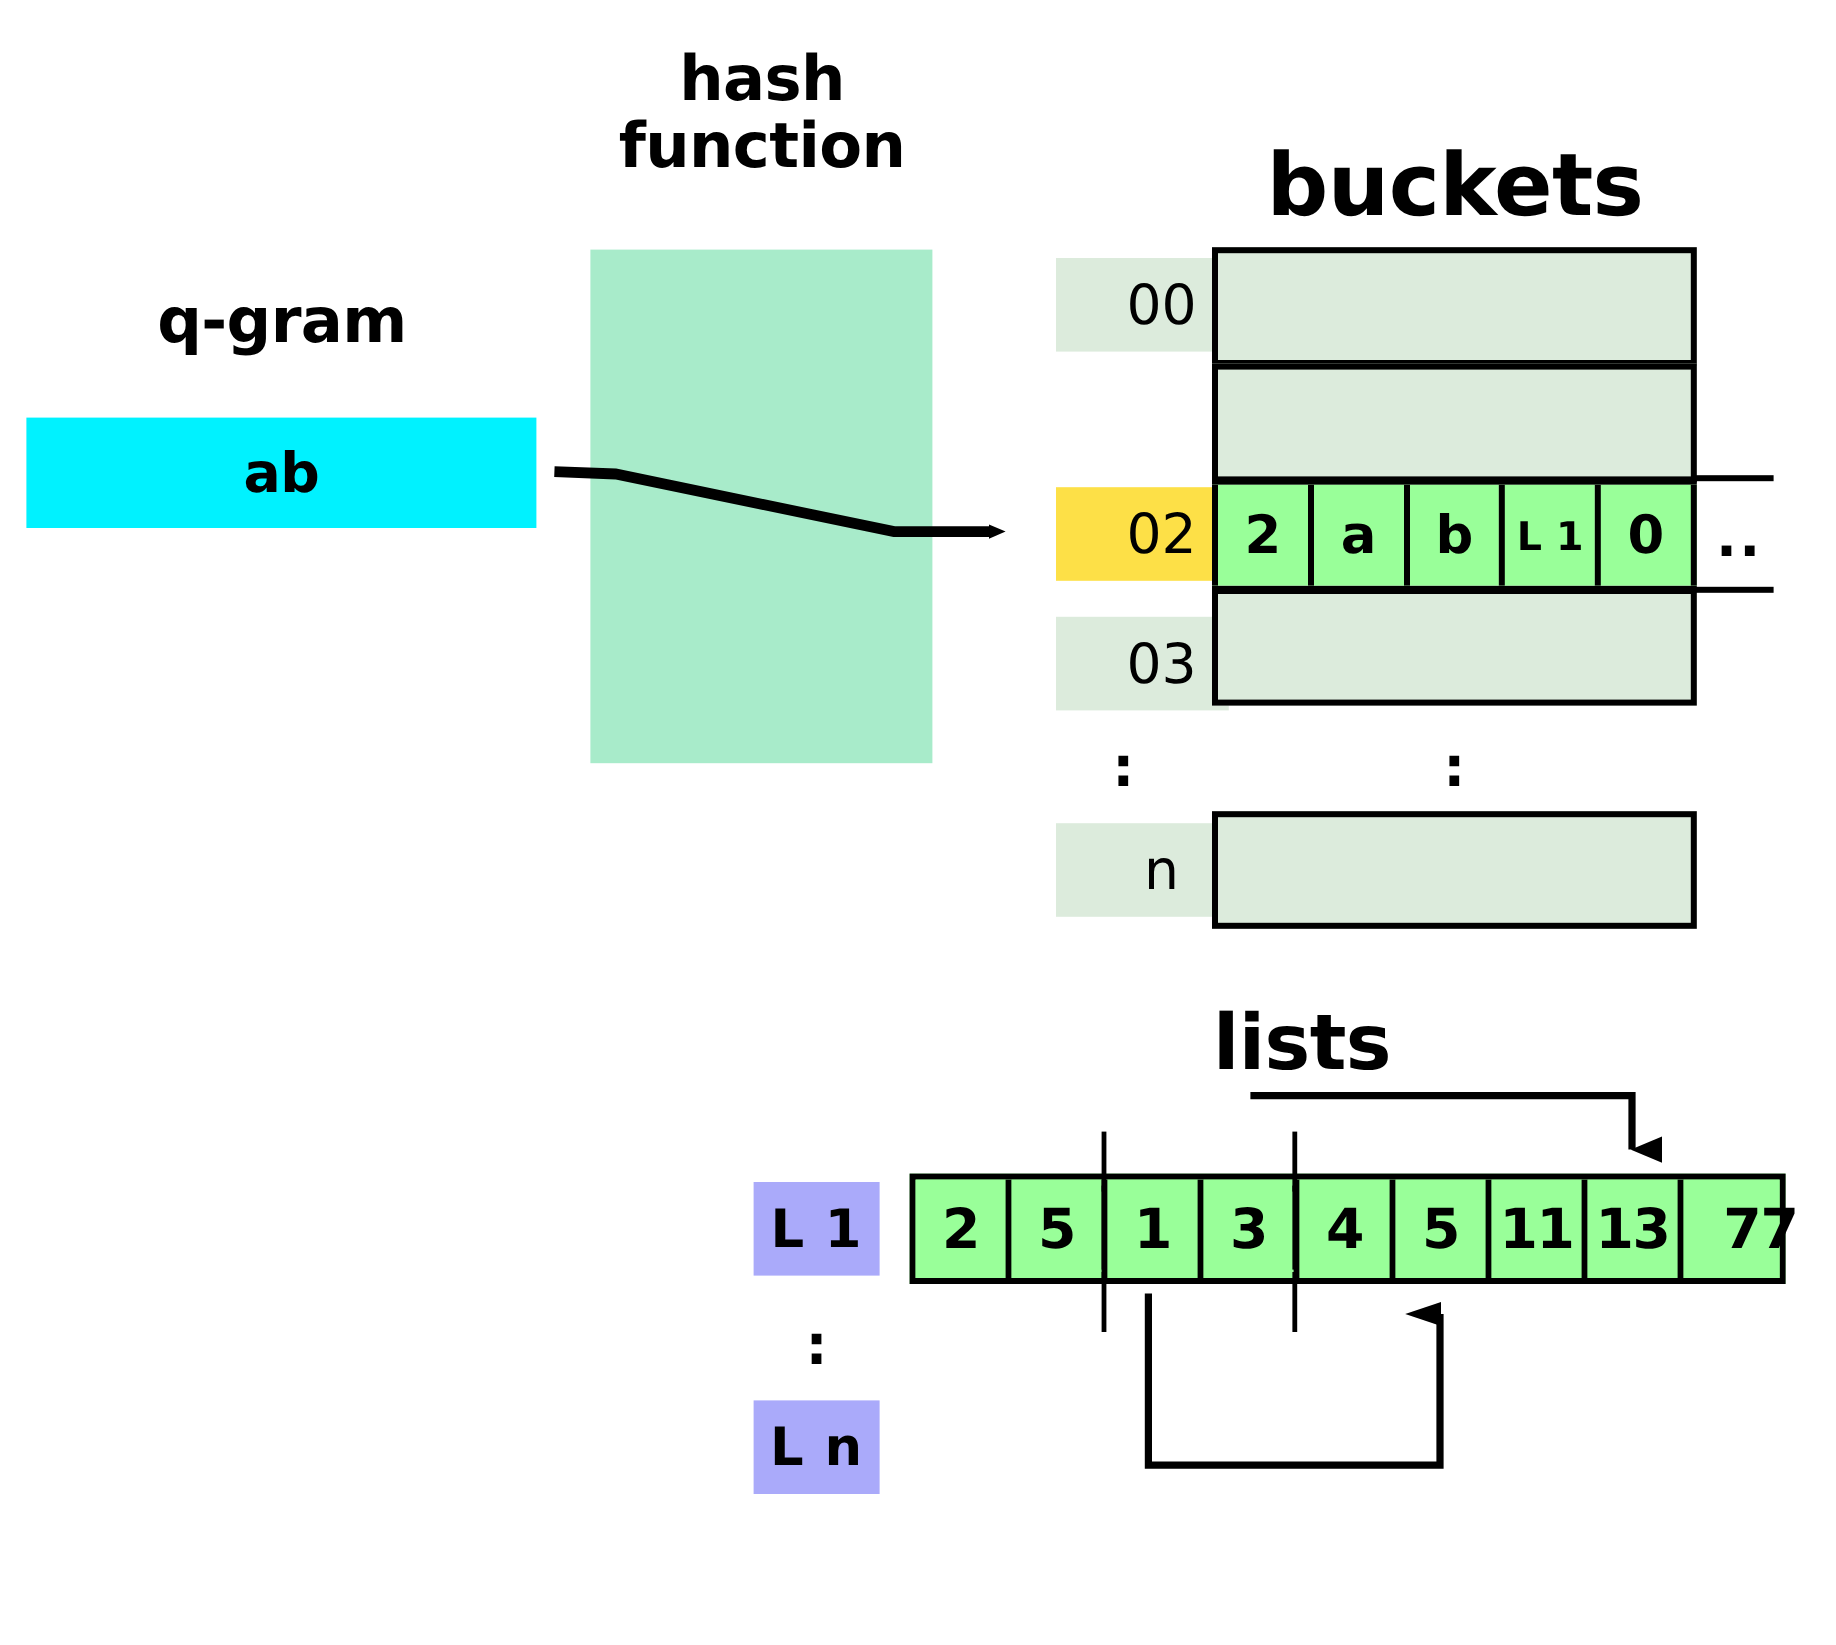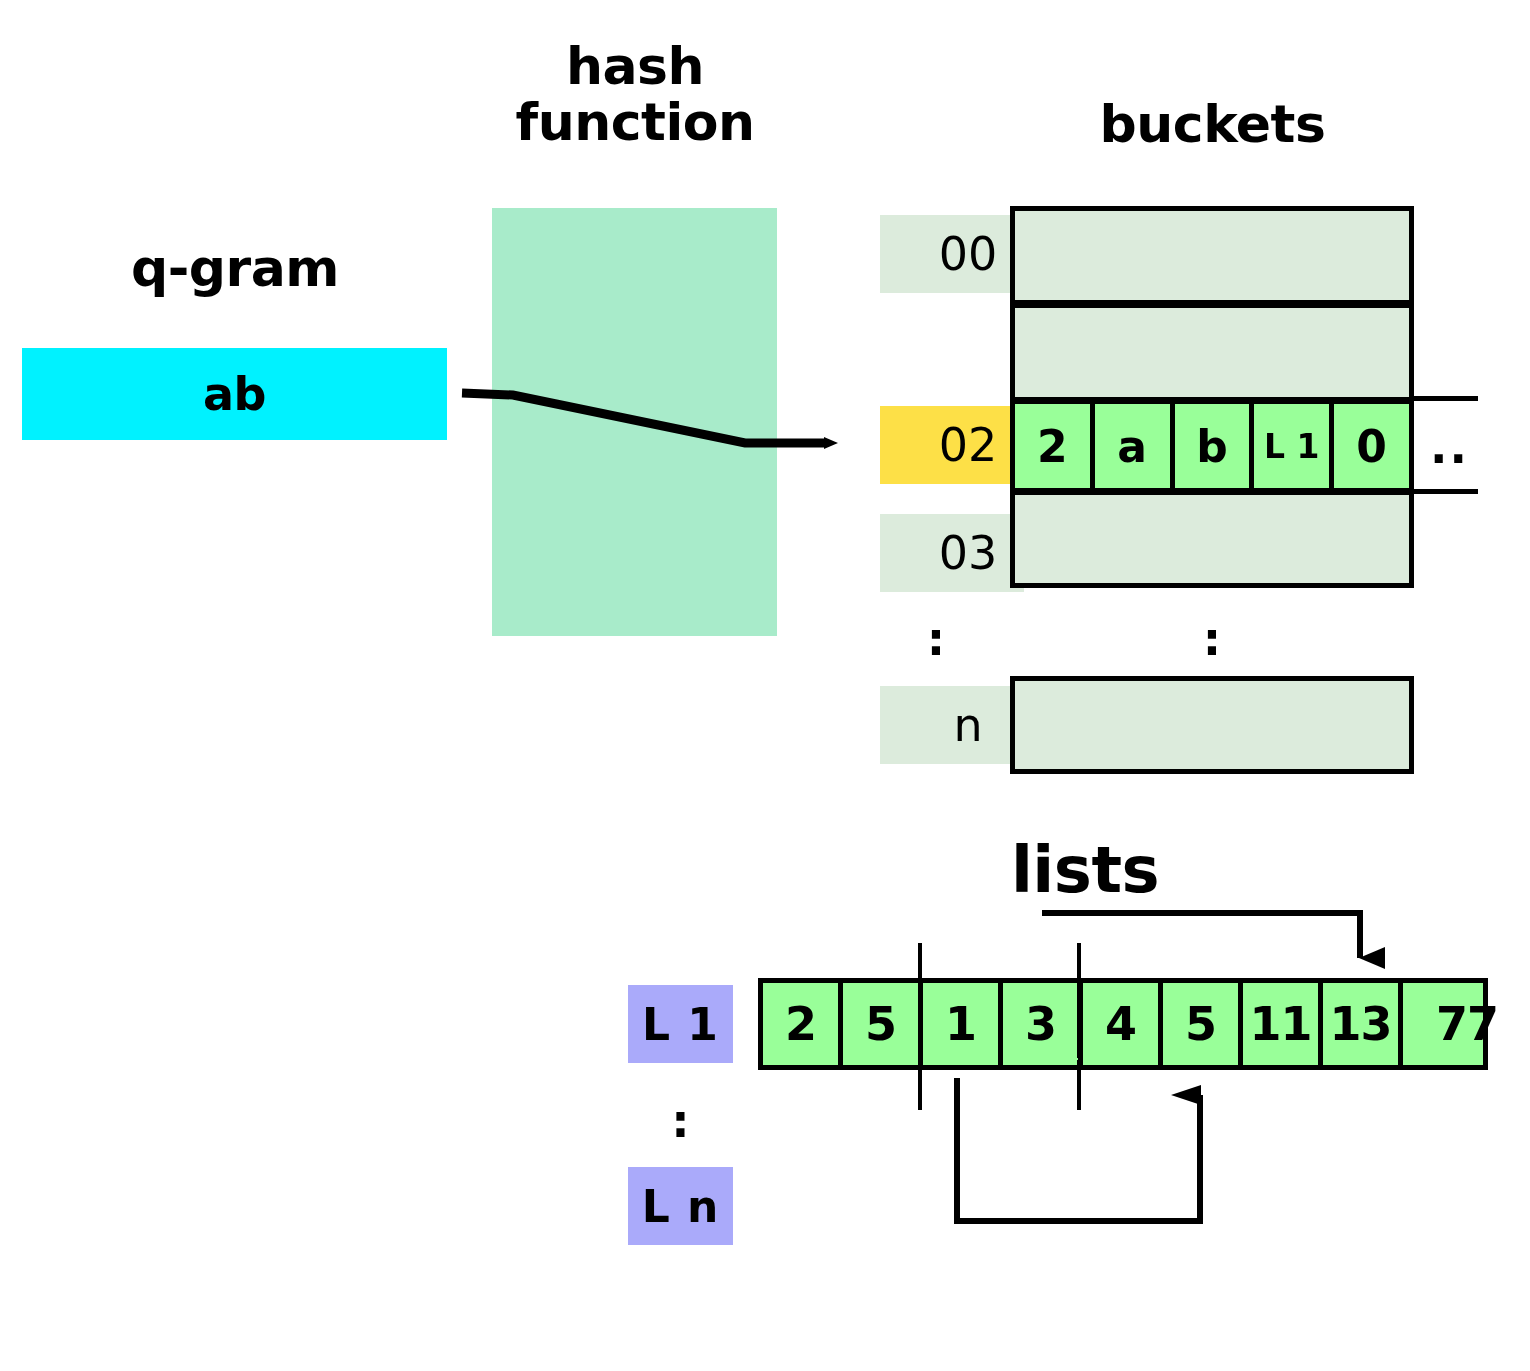--- a/index.html
+++ b/index.html
@@ -50,22 +50,22 @@
     left: 420px; top: 38px; width: 430px;
     font-size: 52px;
   }
   #hash-box {
     left: 492px; top: 208px; width: 285px; height: 428px;
     background: #a8ebca;
   }
 
   
   #buckets-title {
-    left: 1010px; top: 96px; width: 405px;
-    font-size: 52px;
+    left: 1010px; top: 116px; width: 405px;
+    font-size: 72px;
   }
 
   .bucket-index {
     width: 112px; height: 78px;
     background: #dcebdc;
     display: flex; align-items: center; justify-content: center;
     font-size: 46px; color: #000; font-weight: 400; padding-left: 32px;
   }
   .bucket-index.sel { background: #fde047; }
 

